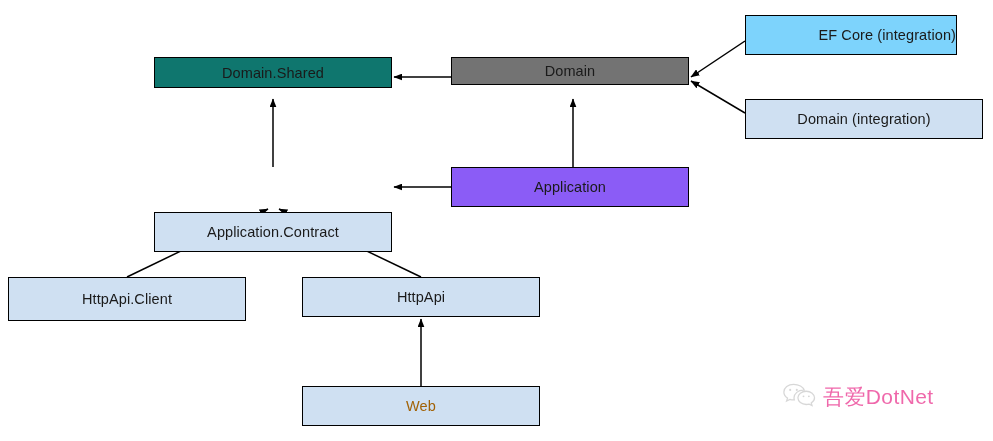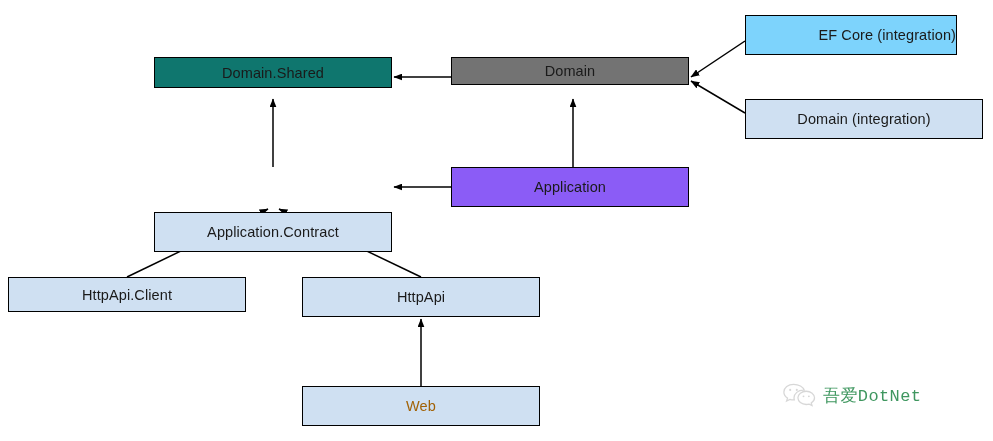--- a/index.html
+++ b/index.html
@@ -44,23 +44,23 @@
     position: absolute;
     left: 782px;
     top: 381px;
     display: flex;
     align-items: center;
     gap: 7px;
     z-index: 3;
     opacity: 0.82;
   }
   #watermark .wm-text {
-    font-size: 17px;
-    color: #15803d;
-    font-family: Liberation Mono, monospace;
+    font-size: 21px;
+    color: #ec4899;
+    font-family: Liberation Sans, sans-serif;
     letter-spacing: 0.4px;
     line-height: 1;
   }
   #watermark .wm-icon {
     width: 34px;
     height: 30px;
     display: block;
   }
 </style>
 </head>
@@ -99,21 +99,21 @@
       </div>
       <div class="node" style="left: 745px; top: 99px; width: 238px; height: 40px; background: rgb(207, 224, 242); border-color: rgb(0, 0, 0); color: rgb(26, 26, 26);">
         <span>Domain (integration)</span>
       </div>
       <div class="node" style="left: 154px; top: 167px; width: 238px; height: 40px; background: rgb(207, 224, 242); border-color: rgb(0, 0, 0); color: rgb(26, 26, 26); margin-top: 45px;">
         <span>Application.Contract</span>
       </div>
       <div class="node" style="left: 451px; top: 167px; width: 238px; height: 40px; background: #8b5cf6; border-color: rgb(0, 0, 0); color: rgb(26, 26, 26);">
         <span>Application</span>
       </div>
-      <div class="node" style="left: 8px; top: 277px; width: 238px; height: 35px; background: rgb(207, 224, 242); border-color: rgb(0, 0, 0); color: rgb(26, 26, 26);">
+      <div class="node" style="left: 8px; top: 277px; width: 238px; height: 44px; background: rgb(207, 224, 242); border-color: rgb(0, 0, 0); color: rgb(26, 26, 26);">
         <span>HttpApi.Client</span>
       </div>
       <div class="node" style="left: 302px; top: 277px; width: 238px; height: 40px; background: rgb(207, 224, 242); border-color: rgb(0, 0, 0); color: rgb(26, 26, 26); text-align: right;">
         <span>HttpApi</span>
       </div>
       <div class="node" style="left: 302px; top: 386px; width: 238px; height: 40px; background: rgb(207, 224, 242); border-color: rgb(0, 0, 0); color: #a16207;">
         <span>Web</span>
       </div>
     </div>
 

